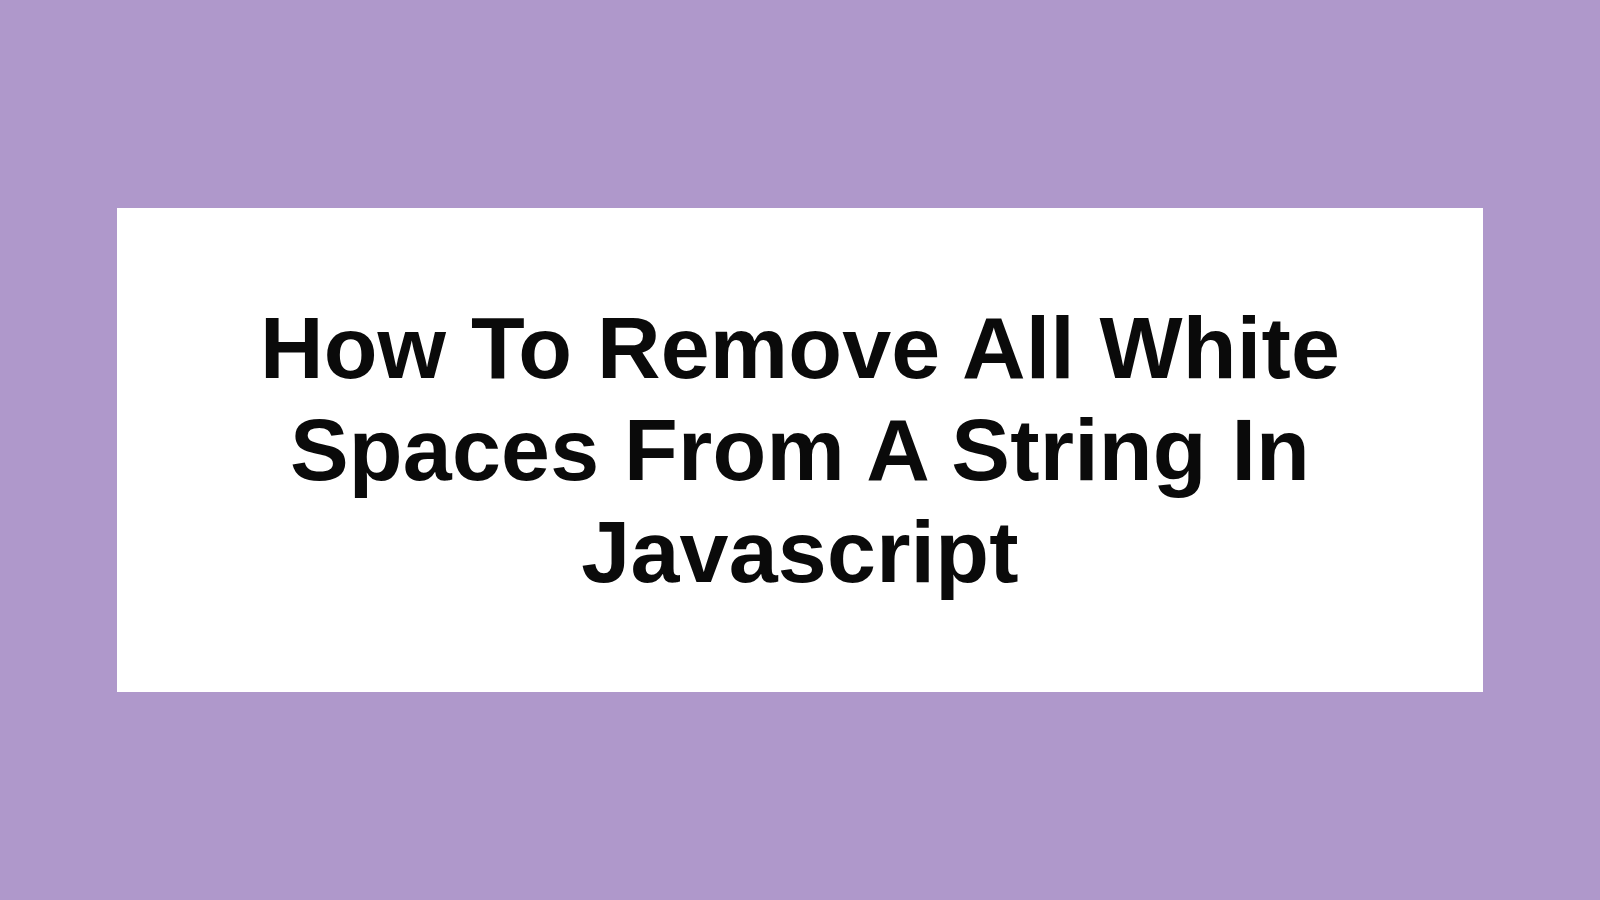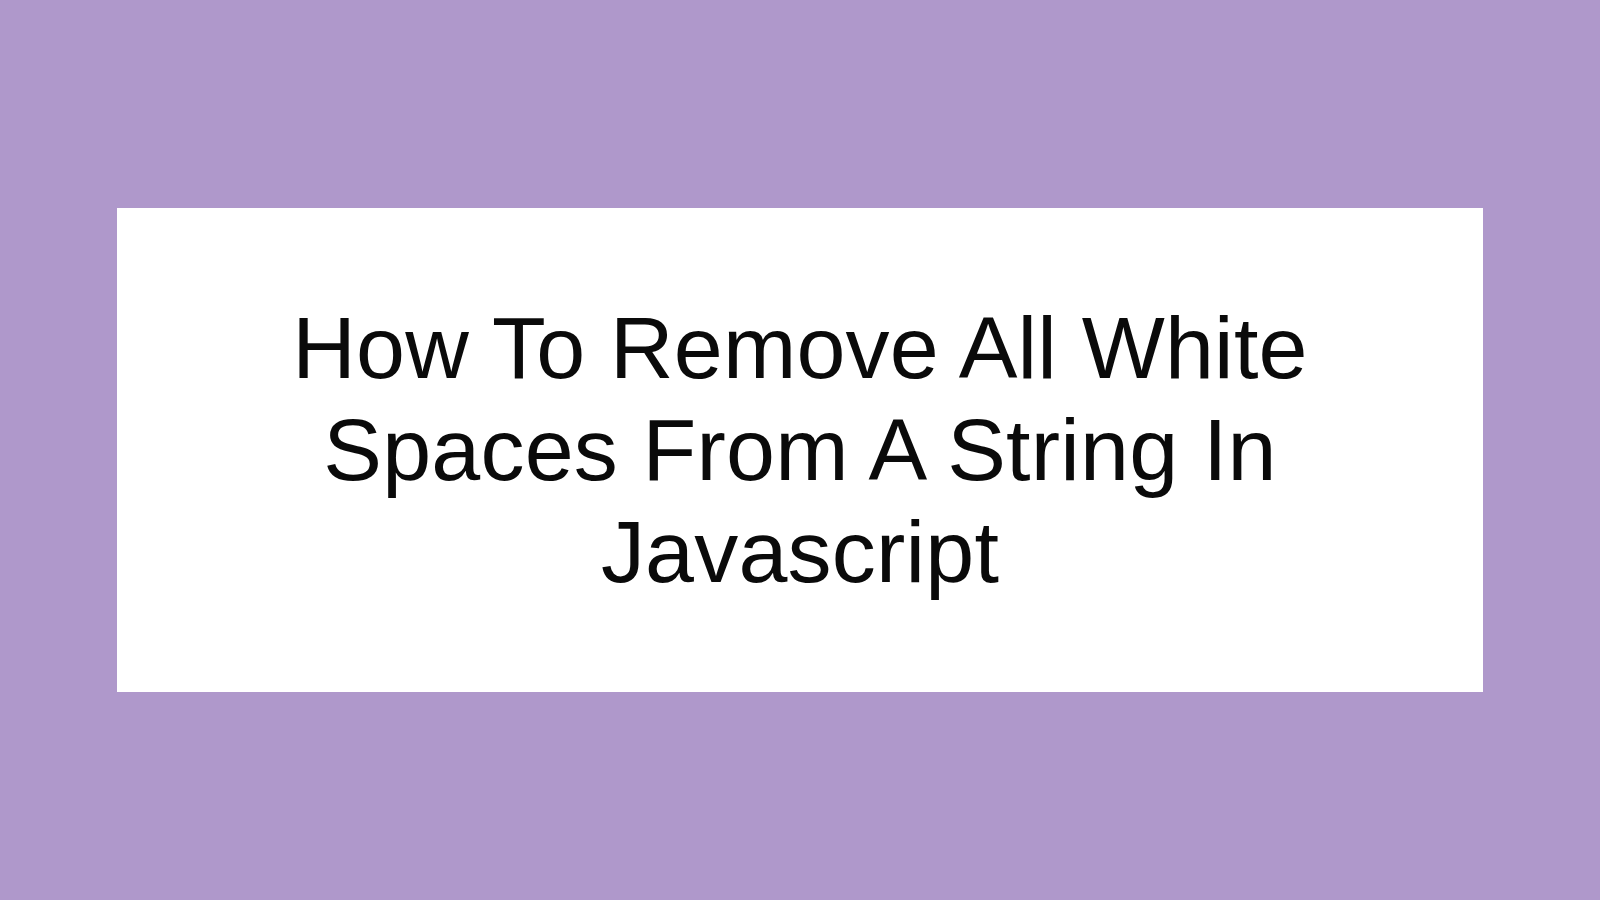--- a/index.html
+++ b/index.html
@@ -24,21 +24,21 @@
       background: #ffffff;
       width: 1366px;
       height: 484px;
       display: flex;
       align-items: center;
       justify-content: center;
       padding: 40px 80px;
     }
     .title {
       font-family: "Futura", "Century Gothic", "Avant Garde", "Trebuchet MS", Arial, sans-serif;
-      font-weight: 400;
+      font-weight: 700;
       color: #0a0a0a;
       font-size: 88px;
       line-height: 1.16;
       text-align: center;
       letter-spacing: 0.2px;
       font-stretch: expanded;
     }
   </style>
 </head>
 <body>

